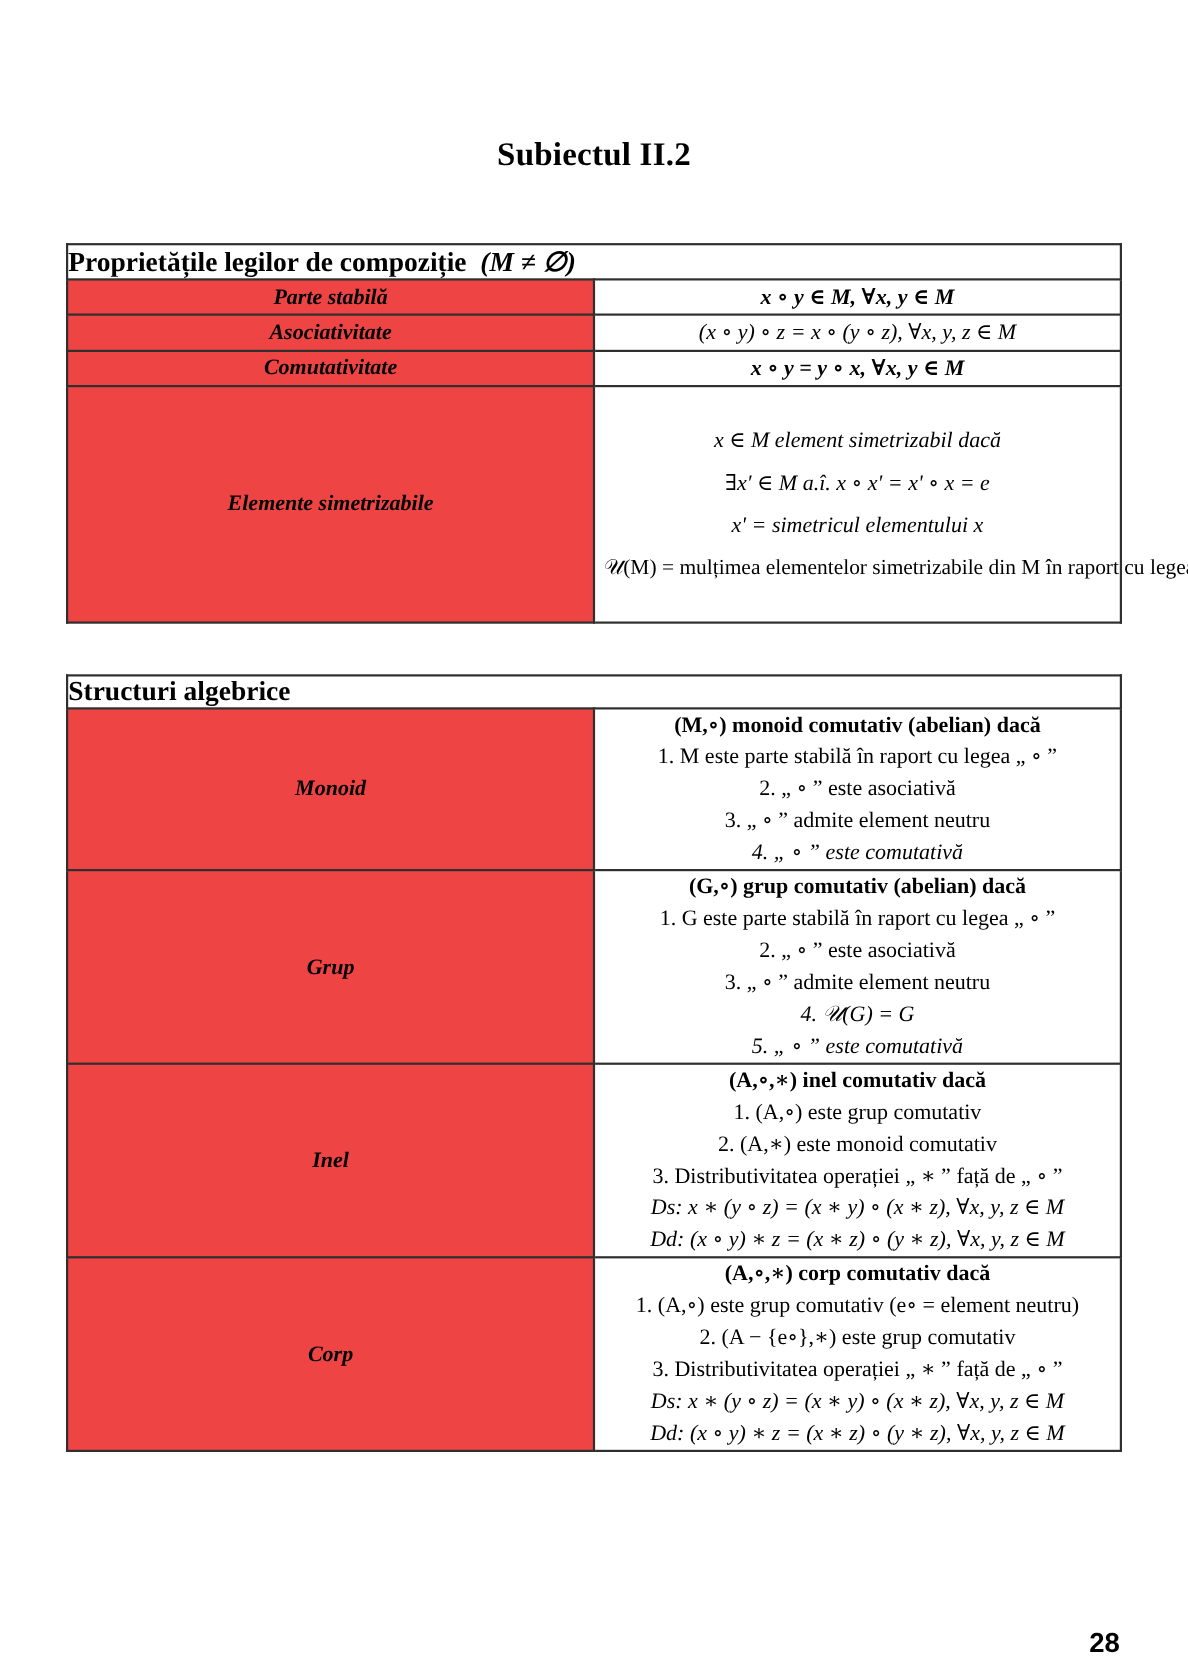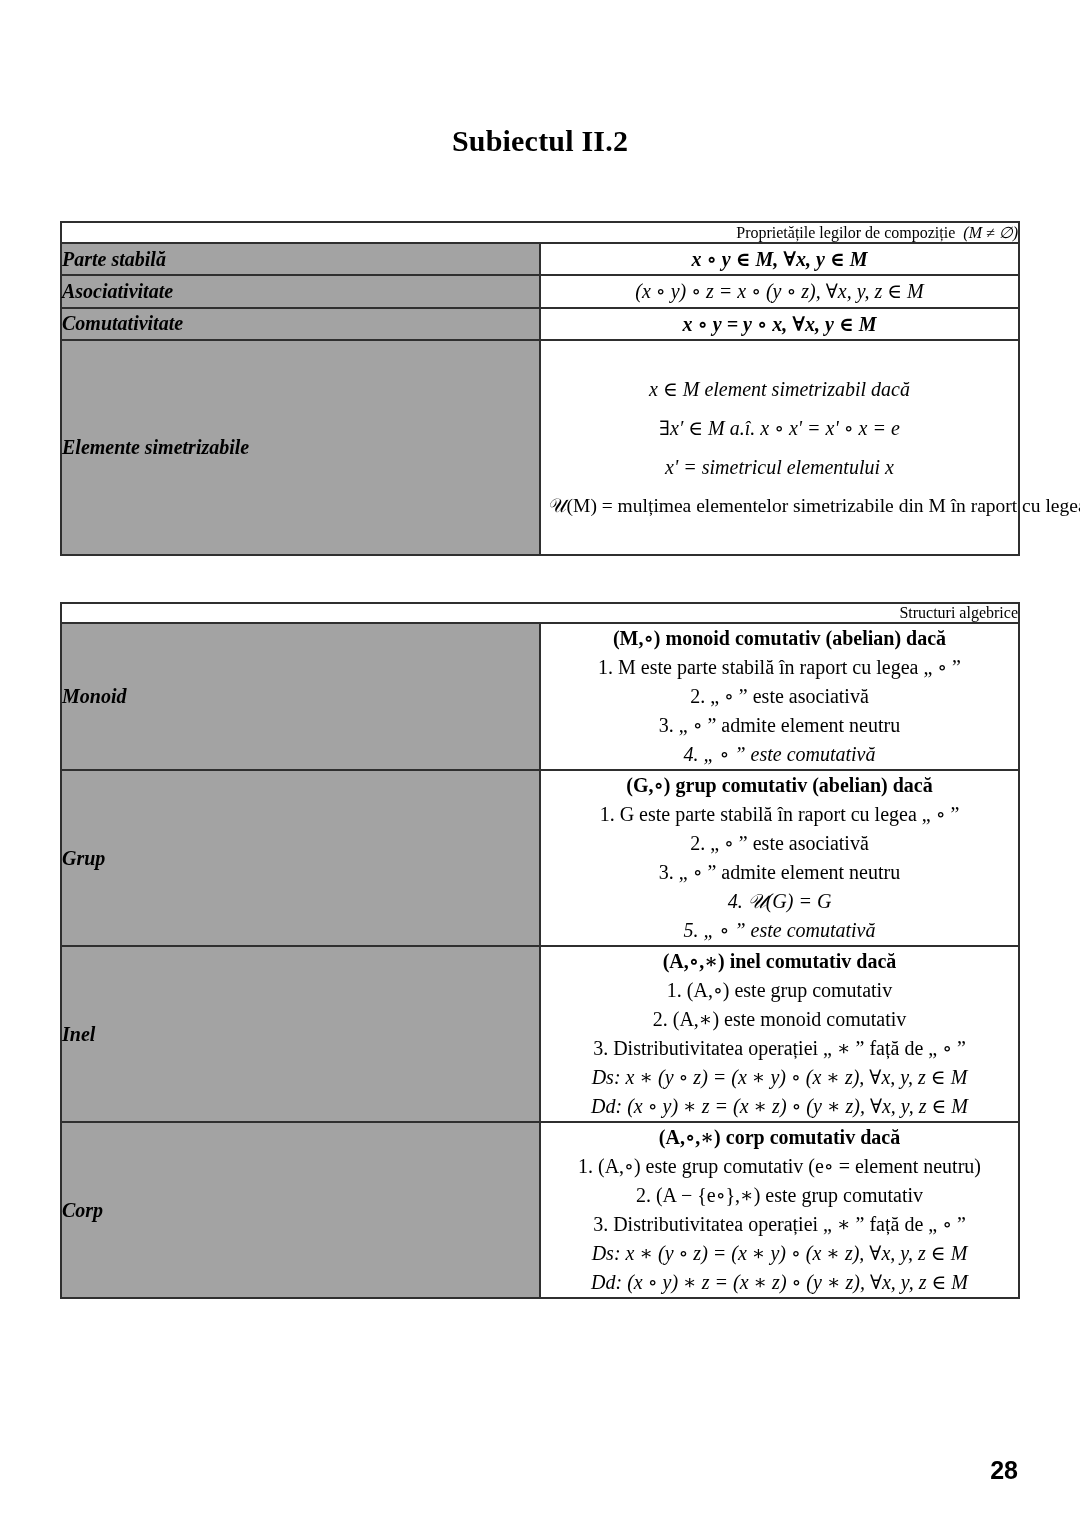--- a/index.html
+++ b/index.html
@@ -50,29 +50,30 @@
     margin: 0 auto;
     table-layout: fixed;
     background: #ffffff;
   }
   .tbl td, .tbl th {
     border: 2px solid #2f2f2f;
     padding: 0;
     vertical-align: middle;
   }
   .tbl-head-cell {
-    text-align: right;
-    font-weight: normal;
-    font-size: 16px;
+    text-align: left;
+    font-weight: bold;
+    font-size: 25px;
     padding: 10px 6px 11px 6px;
     background: #ffffff;
   }
   .label-cell {
     width: 258px;
-    background: #a3a3a3;
+    background: #ef4444;
+    text-align: center;
     font-weight: bold;
     font-style: italic;
     font-size: 20px;
     padding: 9px 6px;
   }
   .content-cell {
     text-align: center;
     font-size: 20px;
     padding: 9px 10px;
     background: #ffffff;
@@ -89,21 +90,21 @@
   .mi { font-style: italic; }
   .bi { font-style: italic; font-weight: bold; }
   .bd { font-weight: bold; }
 
   .gap-1 { height: 64px; }
   .gap-2 { height: 46px; }
 
   .page-num {
     position: absolute;
     right: 62px;
-    bottom: 42px;
+    bottom: 18px;
     font-family: "Liberation Sans", "DejaVu Sans", sans-serif;
     font-weight: bold;
     font-size: 25px;
     color: #000;
   }
 </style>
 </head>
 <body>
 
 <div class="page">

